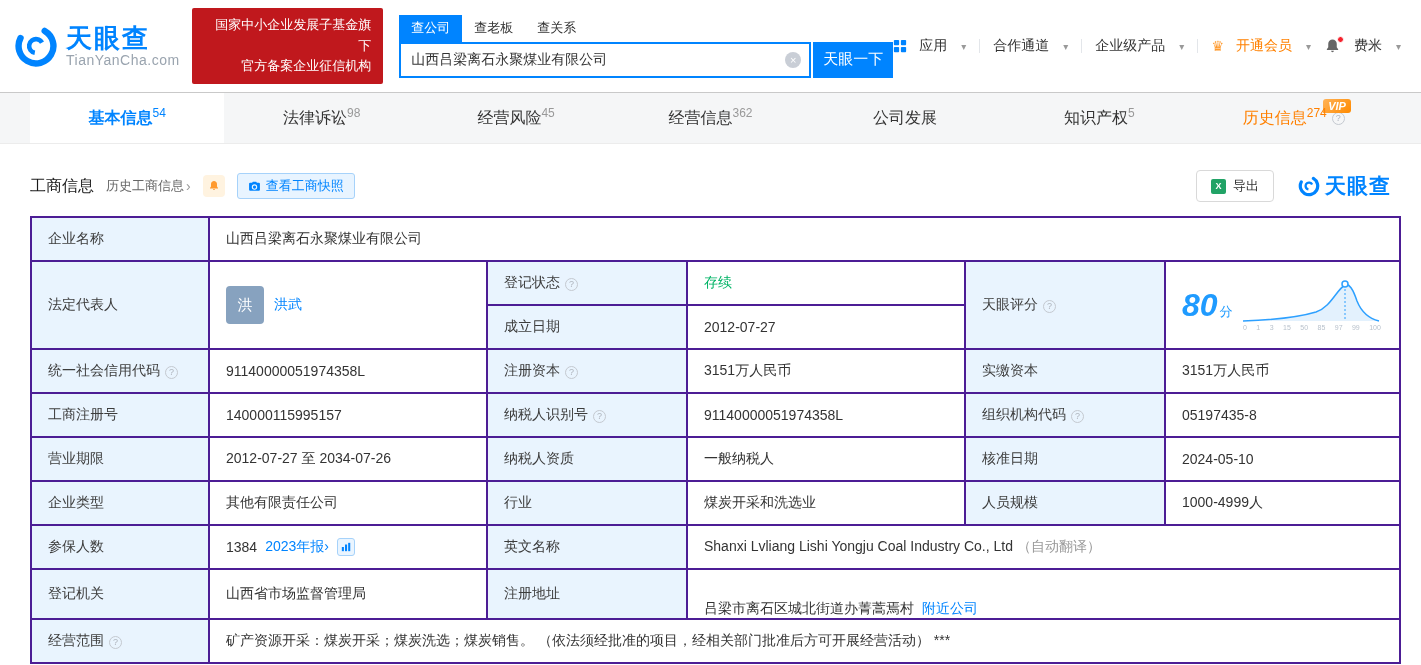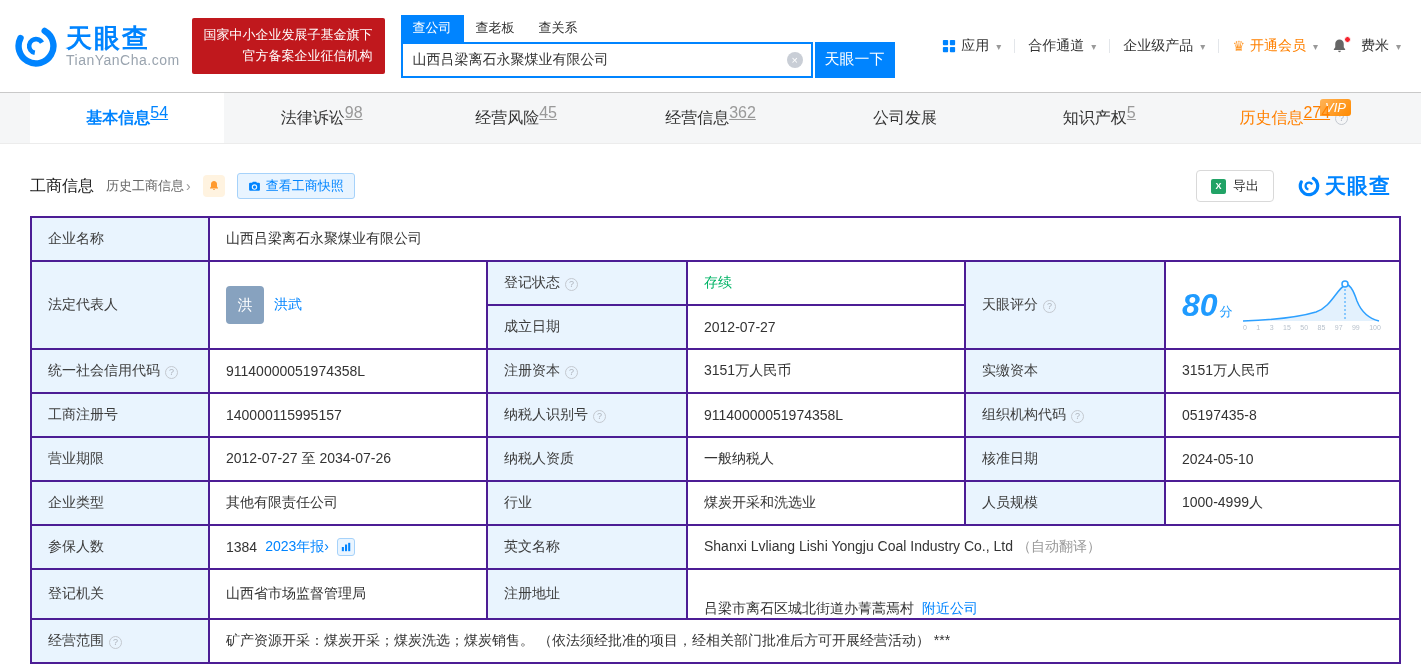--- a/index.html
+++ b/index.html
@@ -19,37 +19,37 @@
   .search-tabs { display: flex; font-size: 13px; }
   .stab { padding: 4px 12px 5px; cursor: pointer; color: #333; }
   .stab.active { background: #0084ff; color: #fff; }
   .search-row { display: flex; }
   .input-wrap { position: relative; }
   .search-input { width: 412px; height: 36px; border: 2px solid #0084ff; padding: 0 34px 0 10px; font-size: 14px; outline: none; color: #333; }
   .clear { position: absolute; right: 10px; top: 50%; transform: translateY(-50%); width: 16px; height: 16px;
     background: #c9ced6; border-radius: 50%; color: #fff; font-size: 11px; line-height: 16px; text-align: center; cursor: pointer; }
   .search-btn { width: 80px; height: 36px; margin-left: 2px; background: #0084ff; color: #fff; border: none; font-size: 15px; cursor: pointer; }
   .topnav { margin-left: auto; display: flex; align-items: center; gap: 13px; font-size: 14px; white-space: nowrap; }
-  .nav-item { display: inline-flex; align-items: center; gap: 5px; cursor: pointer; color: #333; }
+  .nav-item { display: inline-flex; align-items: center; gap: 12px; cursor: pointer; color: #333; }
   .caret { color: #999; font-size: 10px; margin-left: 2px; }
   .nav-sep { width: 1px; height: 14px; background: #e3e6ea; }
   .nav-vip { color: #ff8000; }
   .crown { color: #ff9a2e; font-size: 14px; }
   .bell-wrap { position: relative; cursor: pointer; display: inline-flex; }
   .bell-dot { position: absolute; top: -2px; right: -3px; width: 7px; height: 7px; border-radius: 50%; background: #f5222d; border: 1px solid #fff; }
   
   .tabbar { display: flex; height: 52px; background: #f5f6f7; border-top: 1px solid #c9c9c9; border-bottom: 1px solid #ececec; padding: 0 30px; }
   .tab { flex: 1; position: relative; display: flex; align-items: center; justify-content: center; font-size: 16px; color: #333; cursor: pointer; }
-  .tab .cnt { font-size: 16px; color: #999; position: relative; top: -5px; text-decoration: underline; }
+  .tab .cnt { font-size: 12px; color: #999; position: relative; top: -5px; }
   .tab.active { background: #fff; color: #0084ff; font-weight: bold; }
   .tab.active .cnt { color: #0084ff; font-weight: normal; }
   .tab.viptab { color: #ff8000; }
   .tab.viptab .cnt { color: #ff8000; }
   .vip-flag { position: absolute; top: 6px; right: 40px; background: linear-gradient(135deg, #ffb357, #ff8a00);
-    color: #fff; font-size: 13px; font-weight: normal; font-style: italic; padding: 1px 5px; border-radius: 3px 3px 3px 0; }
+    color: #fff; font-size: 11px; font-weight: bold; font-style: italic; padding: 1px 5px; border-radius: 3px 3px 3px 0; }
   .q { display: inline-flex; align-items: center; justify-content: center; width: 13px; height: 13px;
     border: 1px solid #c4c9d0; border-radius: 50%; color: #aeb4bd; font-size: 9px; margin-left: 5px; cursor: pointer; flex: none; }
   
   .section-head { display: flex; align-items: center; padding: 26px 30px 14px; }
   .section-title { font-size: 16px; font-weight: normal; color: #1a1a1a; }
   .history-link { margin-left: 12px; font-size: 13px; color: #666; display: inline-flex; align-items: center; gap: 2px; cursor: pointer; }
   .history-link .chev { color: #999; font-size: 14px; }
   .bell-chip { margin-left: 12px; width: 22px; height: 22px; background: #fff3e0; border-radius: 4px;
     display: inline-flex; align-items: center; justify-content: center; cursor: pointer; }
   .snapshot-btn { margin-left: 12px; display: inline-flex; align-items: center; gap: 5px; background: #e8f4ff;

